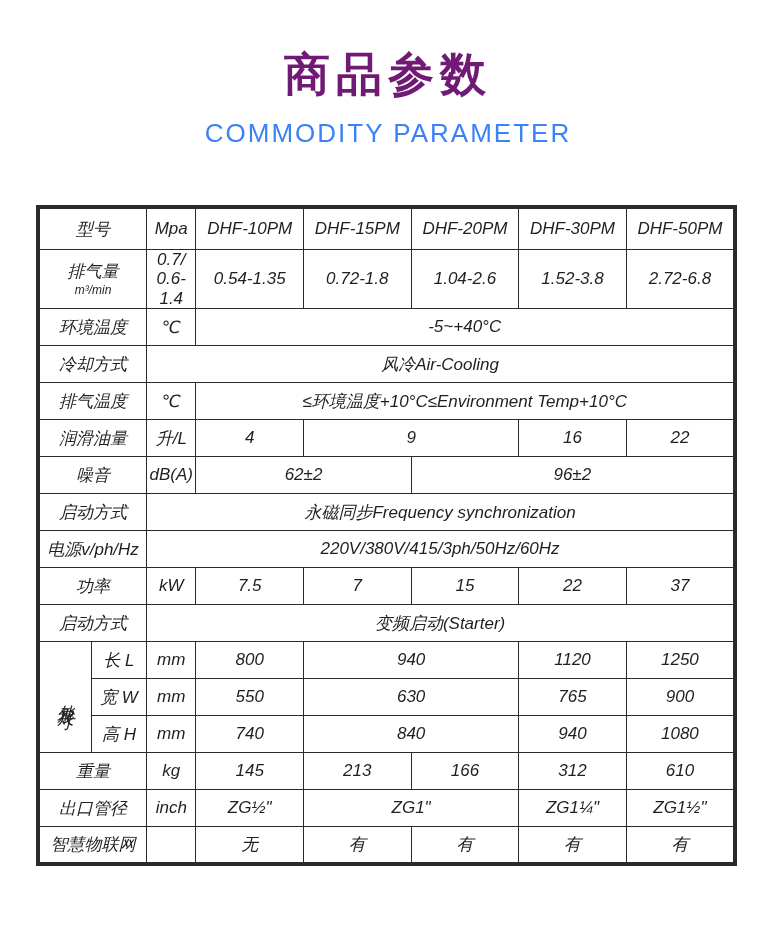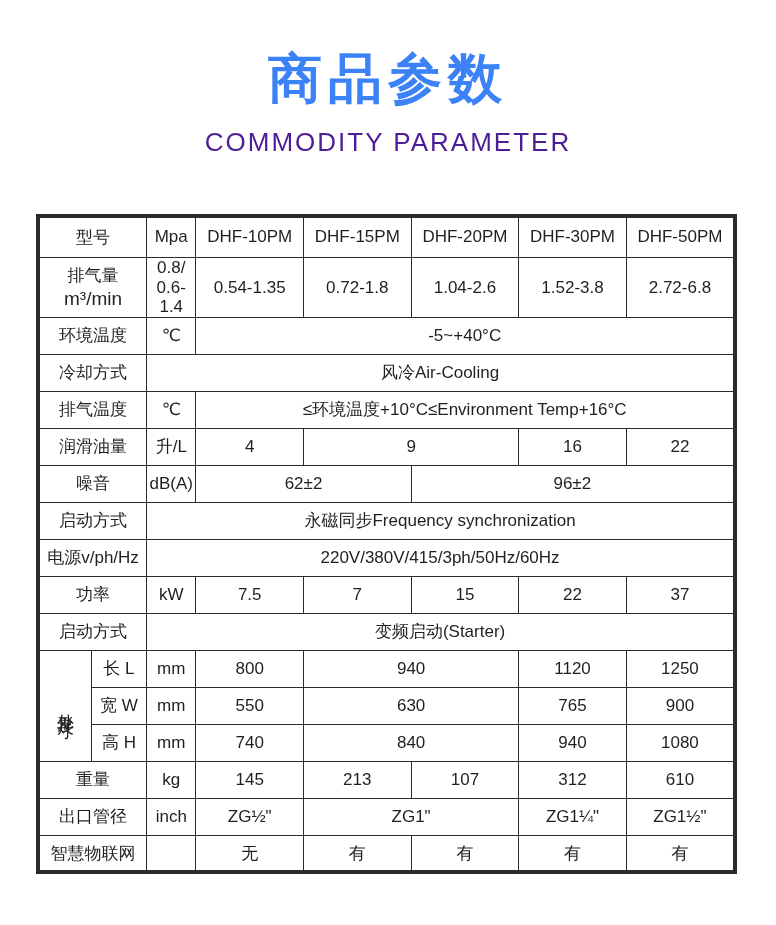--- a/index.html
+++ b/index.html
@@ -9,36 +9,36 @@
     height: 925px;
     font-family: "Liberation Sans", "DejaVu Sans", sans-serif;
     color: #1f1f1f;
     overflow: hidden;
   }
   .page { width: 776px; height: 925px; padding-top: 50px; }
 
   
   .hdr { text-align: center; }
   .hdr-title {
-    font-size: 54px;
+    font-size: 46px;
     font-weight: 700;
     letter-spacing: 6px;
-    color: #3b82f6;
+    color: #701a75;
     line-height: 1.05;
   }
   .hdr-sub {
     margin-top: 20px;
     font-size: 26px;
     font-weight: 400;
     letter-spacing: 2px;
-    color: #4c1d95;
+    color: #3b82f6;
   }
 
   
-  .tbl-wrap { margin: 56px 0 8px 36px; }
+  .tbl-wrap { margin: 56px 0 8px 36px; font-style: italic; }
   table.spec {
     width: 701px;
     table-layout: fixed;
     border-collapse: collapse;
     border: 4px solid #2a2a2a;
   }
   table.spec td {
     border: 1px solid #2a2a2a;
     text-align: center;
     vertical-align: middle;
@@ -49,21 +49,21 @@
   }
   tr.r-head  { height: 42px; }
   tr.r-big   { height: 58px; }
   tr.r-std   { height: 37px; }
 
   td.green { background: #c3d69b; }
   td.unit  { font-size: 16px; }
   td.unit-sm { font-size: 14px; line-height: 1.15; padding: 0 1px; }
   td.small { font-size: 15px; }
 
-  .lbl2 { font-size: 19px; line-height: 1.25; }
+  .lbl2 { font-size: 12px; line-height: 1.25; }
   .vertical {
     writing-mode: vertical-rl;
     text-orientation: upright;
     letter-spacing: 3px;
     margin: 0 auto;
     font-size: 17px;
   }
 </style>
 </head>
 <body>
@@ -98,21 +98,21 @@
         <td class="green">DHF-30PM</td>
         <td class="green">DHF-50PM</td>
       </tr>
 
       <tr class="r-big">
         <td class="green" colspan="2">
           <div>排气量</div>
           <div class="lbl2">m³/min</div>
         </td>
         <td class="unit-sm">
-          <div>0.8/</div>
+          <div>0.7/</div>
           <div>0.6-1.4</div>
         </td>
         <td>0.54-1.35</td>
         <td>0.72-1.8</td>
         <td>1.04-2.6</td>
         <td>1.52-3.8</td>
         <td>2.72-6.8</td>
       </tr>
 
       <tr class="r-std">
@@ -122,21 +122,21 @@
       </tr>
 
       <tr class="r-std">
         <td class="green" colspan="2">冷却方式</td>
         <td colspan="6">风冷Air-Cooling</td>
       </tr>
 
       <tr class="r-std">
         <td class="green" colspan="2">排气温度</td>
         <td class="unit">℃</td>
-        <td colspan="5">≤环境温度+10°C≤Environment Temp+16°C</td>
+        <td colspan="5">≤环境温度+10°C≤Environment Temp+10°C</td>
       </tr>
 
       <tr class="r-std">
         <td class="green" colspan="2">润滑油量</td>
         <td class="unit">升/L</td>
         <td>4</td>
         <td colspan="2">9</td>
         <td>16</td>
         <td>22</td>
       </tr>
@@ -201,21 +201,21 @@
         <td colspan="2">840</td>
         <td>940</td>
         <td>1080</td>
       </tr>
 
       <tr class="r-std">
         <td class="green" colspan="2">重量</td>
         <td class="unit">kg</td>
         <td>145</td>
         <td>213</td>
-        <td>107</td>
+        <td>166</td>
         <td>312</td>
         <td>610</td>
       </tr>
 
       <tr class="r-std">
         <td class="green" colspan="2">出口管径</td>
         <td class="unit">inch</td>
         <td>ZG½"</td>
         <td colspan="2">ZG1"</td>
         <td>ZG1¼"</td>

